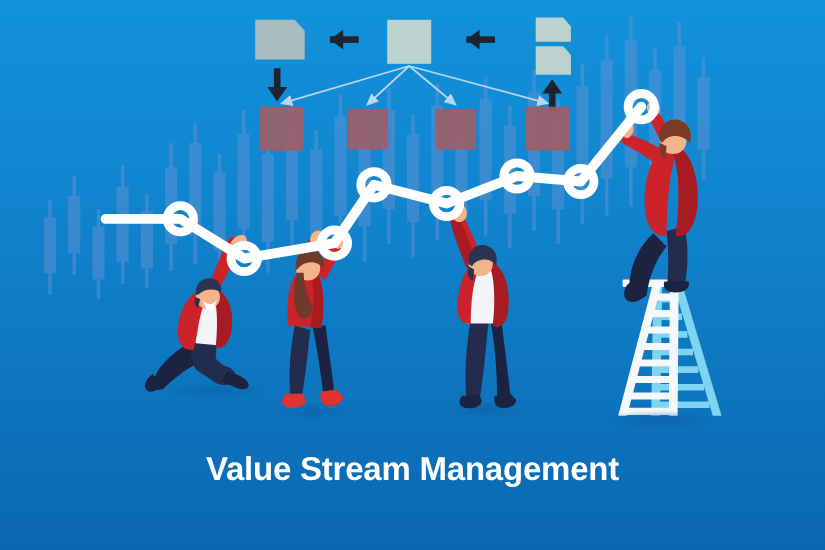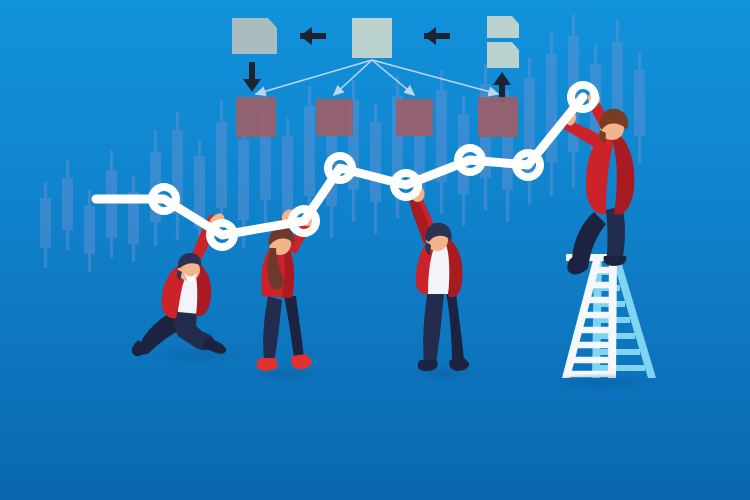--- a/index.html
+++ b/index.html
@@ -315,14 +315,17 @@
           <circle cx="470" cy="160" r="8" fill="#1186d0" opacity="0.0"></circle>
           <circle cx="528" cy="165" r="12" fill="none" stroke="#ffffff" stroke-width="8"></circle>
           <circle cx="528" cy="165" r="8" fill="#1186d0" opacity="0.0"></circle>
           <circle cx="583" cy="97" r="12" fill="none" stroke="#ffffff" stroke-width="8"></circle>
           <circle cx="583" cy="97" r="8" fill="#1186d0" opacity="0.0"></circle>
         </g>
     </g>
 
   </svg>
 
+  <div class="title-wrap">
+    <span class="title-text">Value Stream Management</span>
+  </div>
 
 </div>
 
 </body></html>

